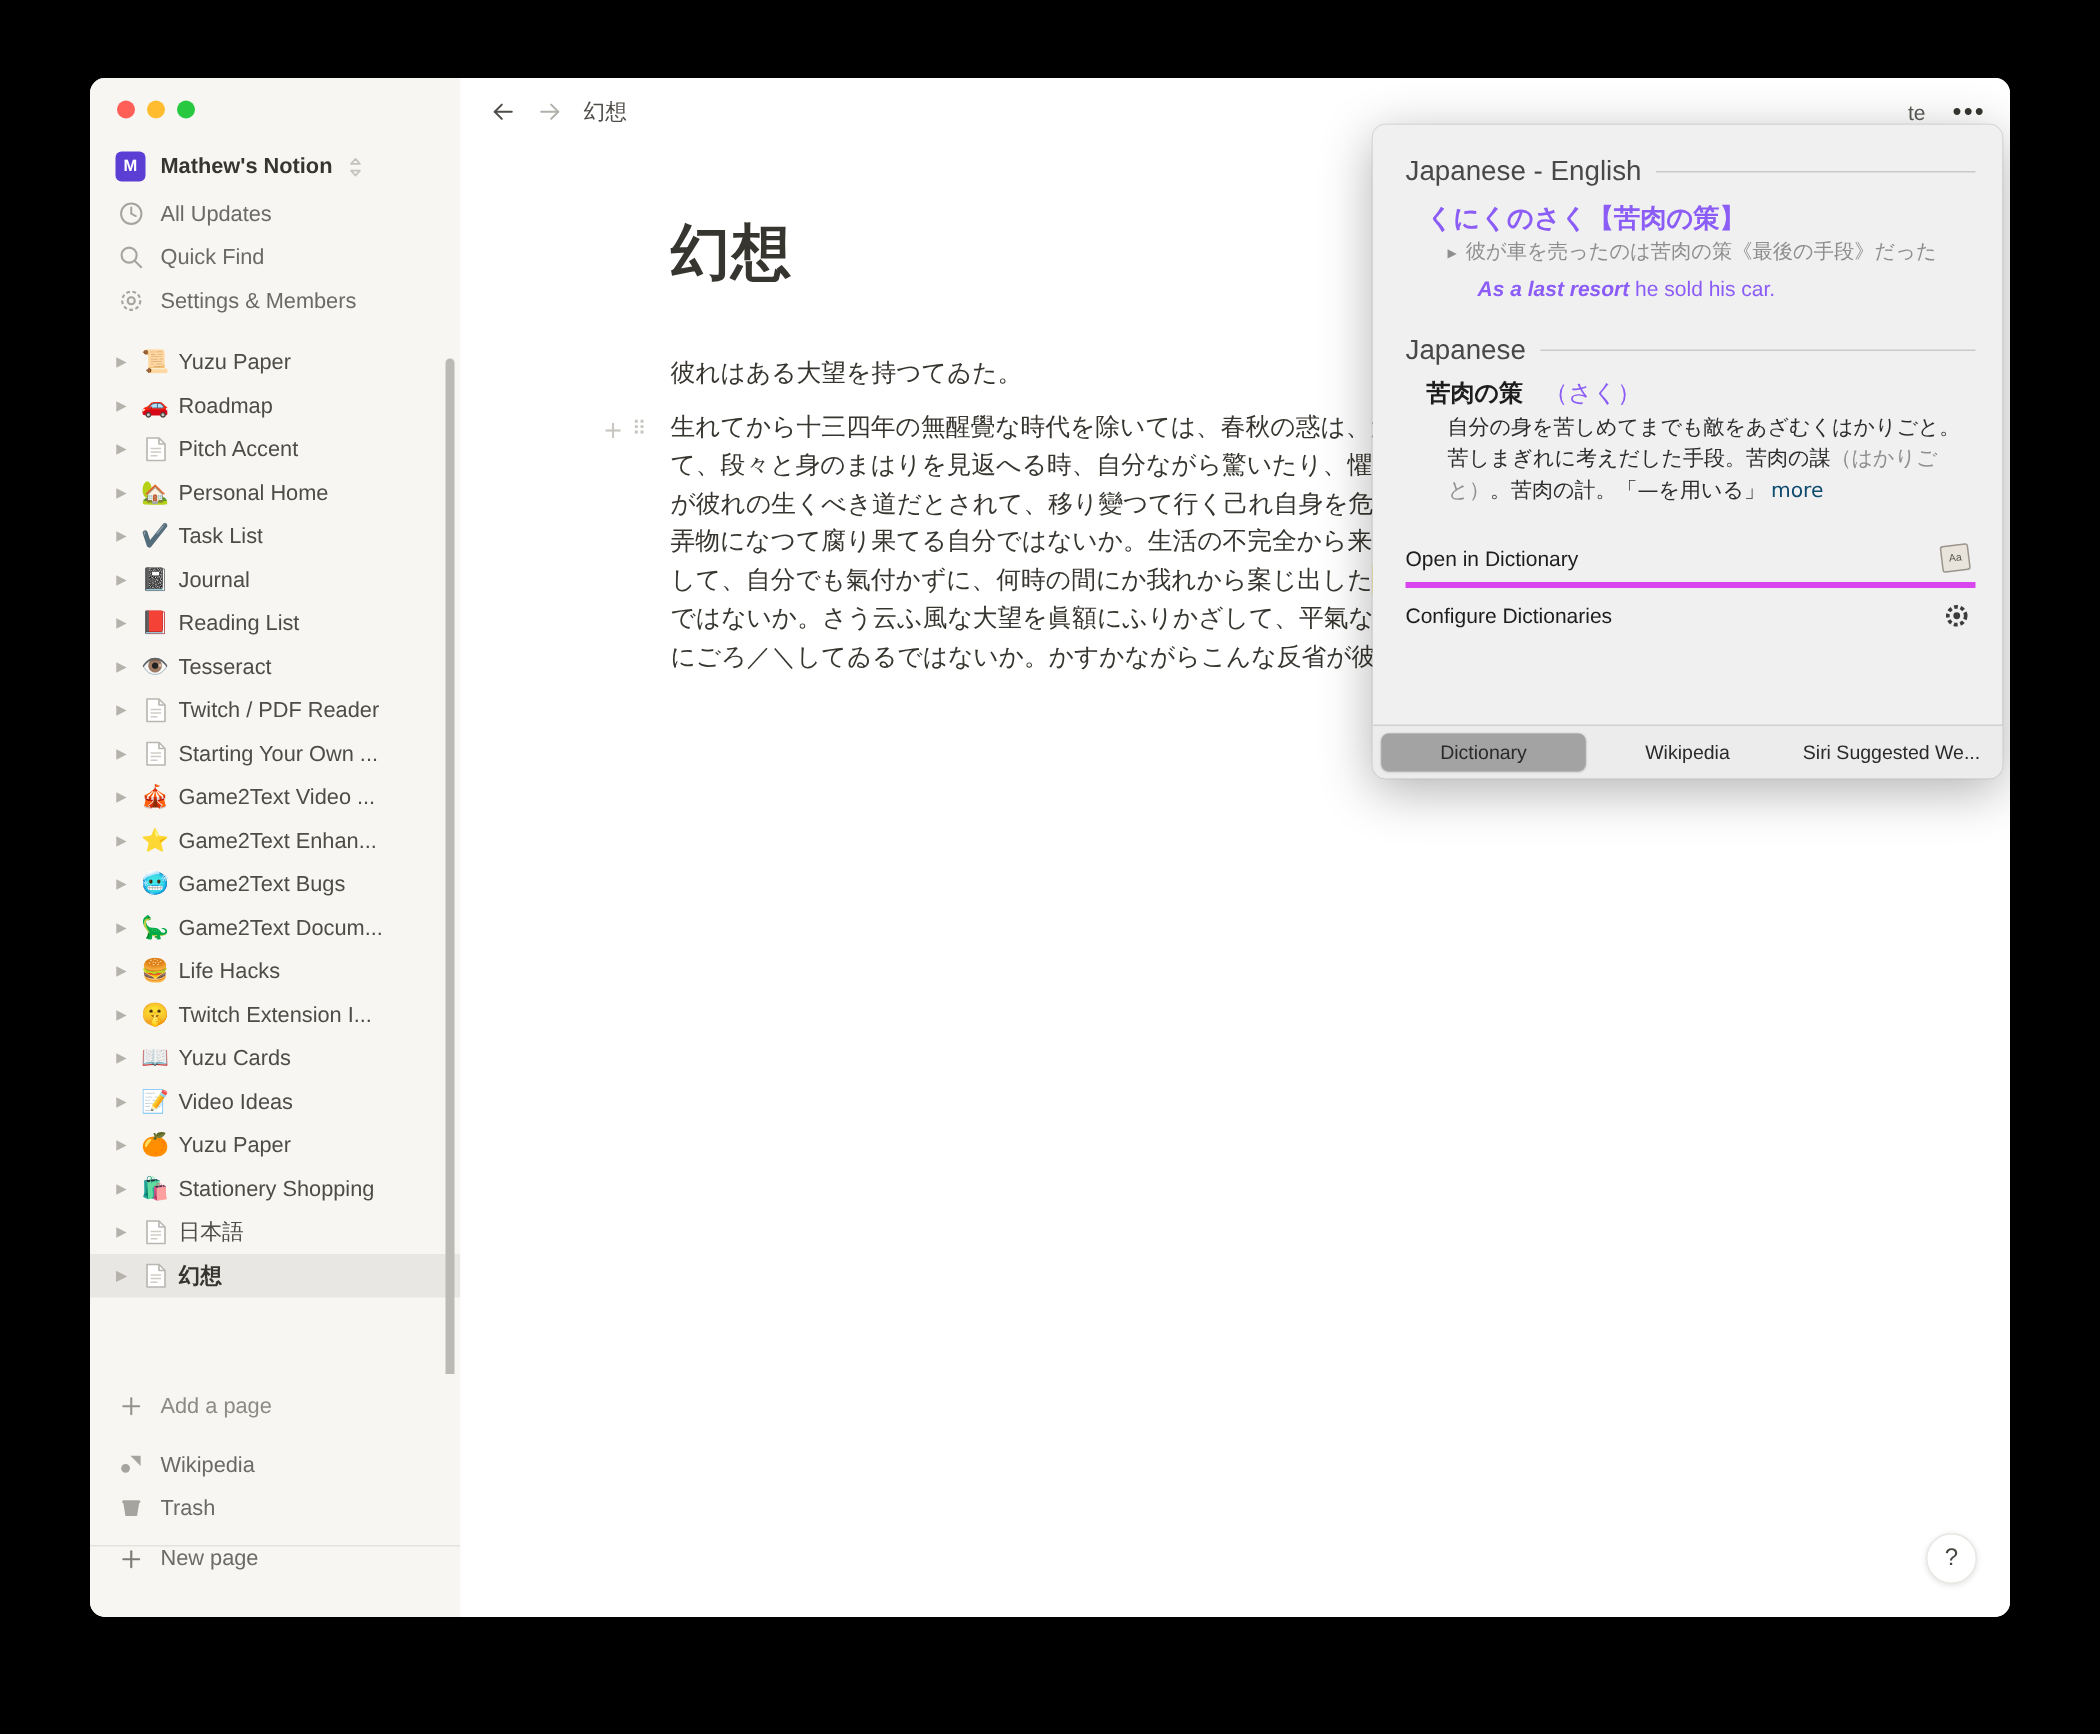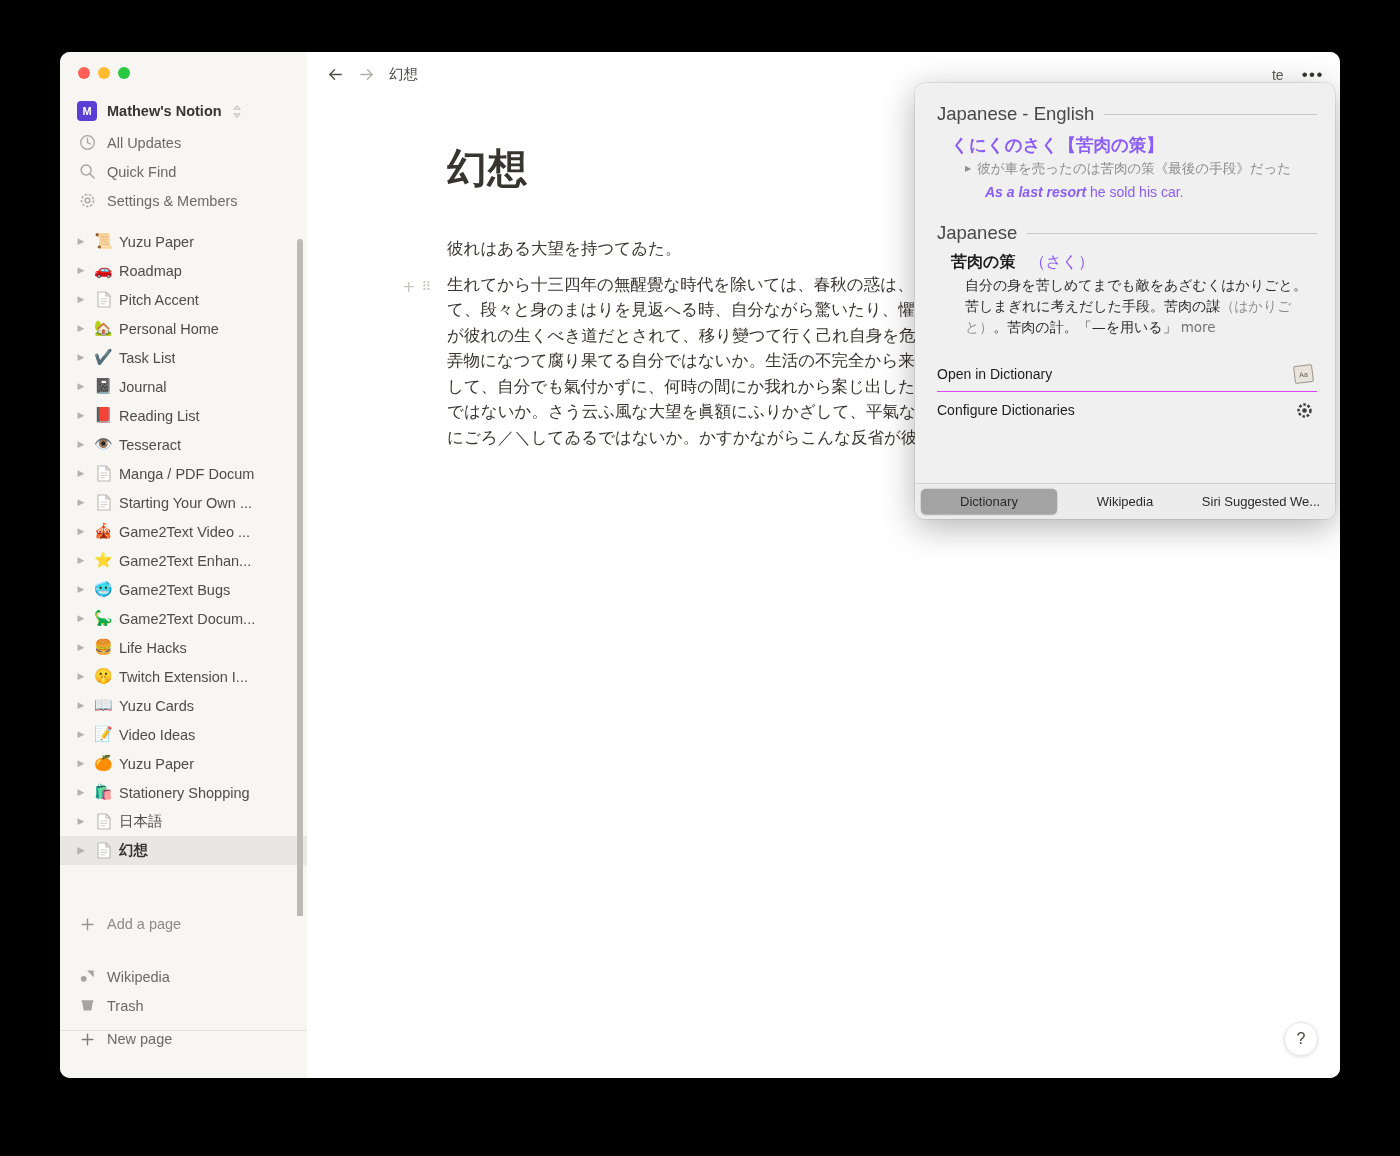--- a/index.html
+++ b/index.html
@@ -84,21 +84,21 @@
 
   .doc-glyph { width: 19px; flex: 0 0 auto; display:flex; justify-content:center; }
 
   #sb-scrollbar {
     position: absolute; right: 4px; top: 16px;
     width: 6px; height: 740px; border-radius: 3px;
     background: #bcbab4;
   }
 
   #add-page-row {
-    display: flex; align-items: flex-start; gap: 11px;
+    display: flex; align-items: flex-end; gap: 11px;
     height: 30px; padding: 0 14px 0 19px; cursor: pointer;
     font-size: 14.5px; color: #8d8b85;
   }
 
   #nav-bottom { padding-top: 16px; padding-bottom: 10px; }
 
   #new-page-bar {
     border-top: 1px solid #e4e2dd;
     height: 48px; display: flex; align-items: flex-start;
     gap: 11px; padding-left: 19px; cursor: pointer;
@@ -201,30 +201,30 @@
     font-size: 16px; color: #1d1d1d; font-weight: 600;
     font-family: "DejaVu Sans", "Liberation Sans", sans-serif;
   }
   .jp-entry-term .reading { font-weight: 400; color: #8b5cf6; margin-left: 14px; }
   .jp-def {
     padding-left: 14px; font-size: 14px; color: #2c2c2c;
     line-height: 21px; margin-top: 2px;
     font-family: "DejaVu Sans", "Liberation Sans", sans-serif;
   }
   .jp-def .dim { color: #8e8e8e; }
-  .more-link { color: #737373; cursor: pointer; font-size: 13.5px; margin-left: 4px; }
+  .more-link { color: #0c4a6e; cursor: pointer; font-size: 13.5px; margin-left: 4px; }
 
   #dict-actions { margin-top: 18px; }
   .dict-action {
     display: flex; align-items: center;
     height: 36px; font-size: 14px; color: #1d1d1d; cursor: pointer;
     padding: 0 4px 0 0;
   }
   .dict-action .label { flex: 1 1 auto; }
-  #open-dict-row { border-bottom: 1px solid #d946ef; }
+  #open-dict-row { border-bottom: 4px solid #d946ef; }
 
   .book-icon {
     width: 19px; height: 18px; background: #e8e4db;
     border: 1px solid #9b948a; border-radius: 2px;
     position: relative; font-size: 7px; color: #5a554e;
     display: flex; align-items: center; justify-content: center;
     transform: rotate(-7deg);
   }
 
   #dict-tabs {
@@ -350,21 +350,21 @@
             <svg width="14" height="17" viewBox="0 0 14 17">
               <path d="M1 1 h8 l4 4 v11 h-12 z" fill="#fff" stroke="#b9b7b1" stroke-width="1.1" stroke-linejoin="round"></path>
               <path d="M9 1 v4 h4" fill="none" stroke="#b9b7b1" stroke-width="1.1" stroke-linejoin="round"></path>
               <g stroke="#cfccc6" stroke-width="1">
                 <line x1="3.4" y1="8" x2="10.4" y2="8"></line>
                 <line x1="3.4" y1="10.4" x2="10.4" y2="10.4"></line>
                 <line x1="3.4" y1="12.8" x2="8" y2="12.8"></line>
               </g>
             </svg>
           </span>
-          <span class="page-label">Manga / PDF Docum</span>
+          <span class="page-label">Twitch / PDF Reader</span>
         </div>
         <div class="page-row">
           <span class="tri">▶</span>
           <span class="doc-glyph">
             <svg width="14" height="17" viewBox="0 0 14 17">
               <path d="M1 1 h8 l4 4 v11 h-12 z" fill="#fff" stroke="#b9b7b1" stroke-width="1.1" stroke-linejoin="round"></path>
               <path d="M9 1 v4 h4" fill="none" stroke="#b9b7b1" stroke-width="1.1" stroke-linejoin="round"></path>
               <g stroke="#cfccc6" stroke-width="1">
                 <line x1="3.4" y1="8" x2="10.4" y2="8"></line>
                 <line x1="3.4" y1="10.4" x2="10.4" y2="10.4"></line>

